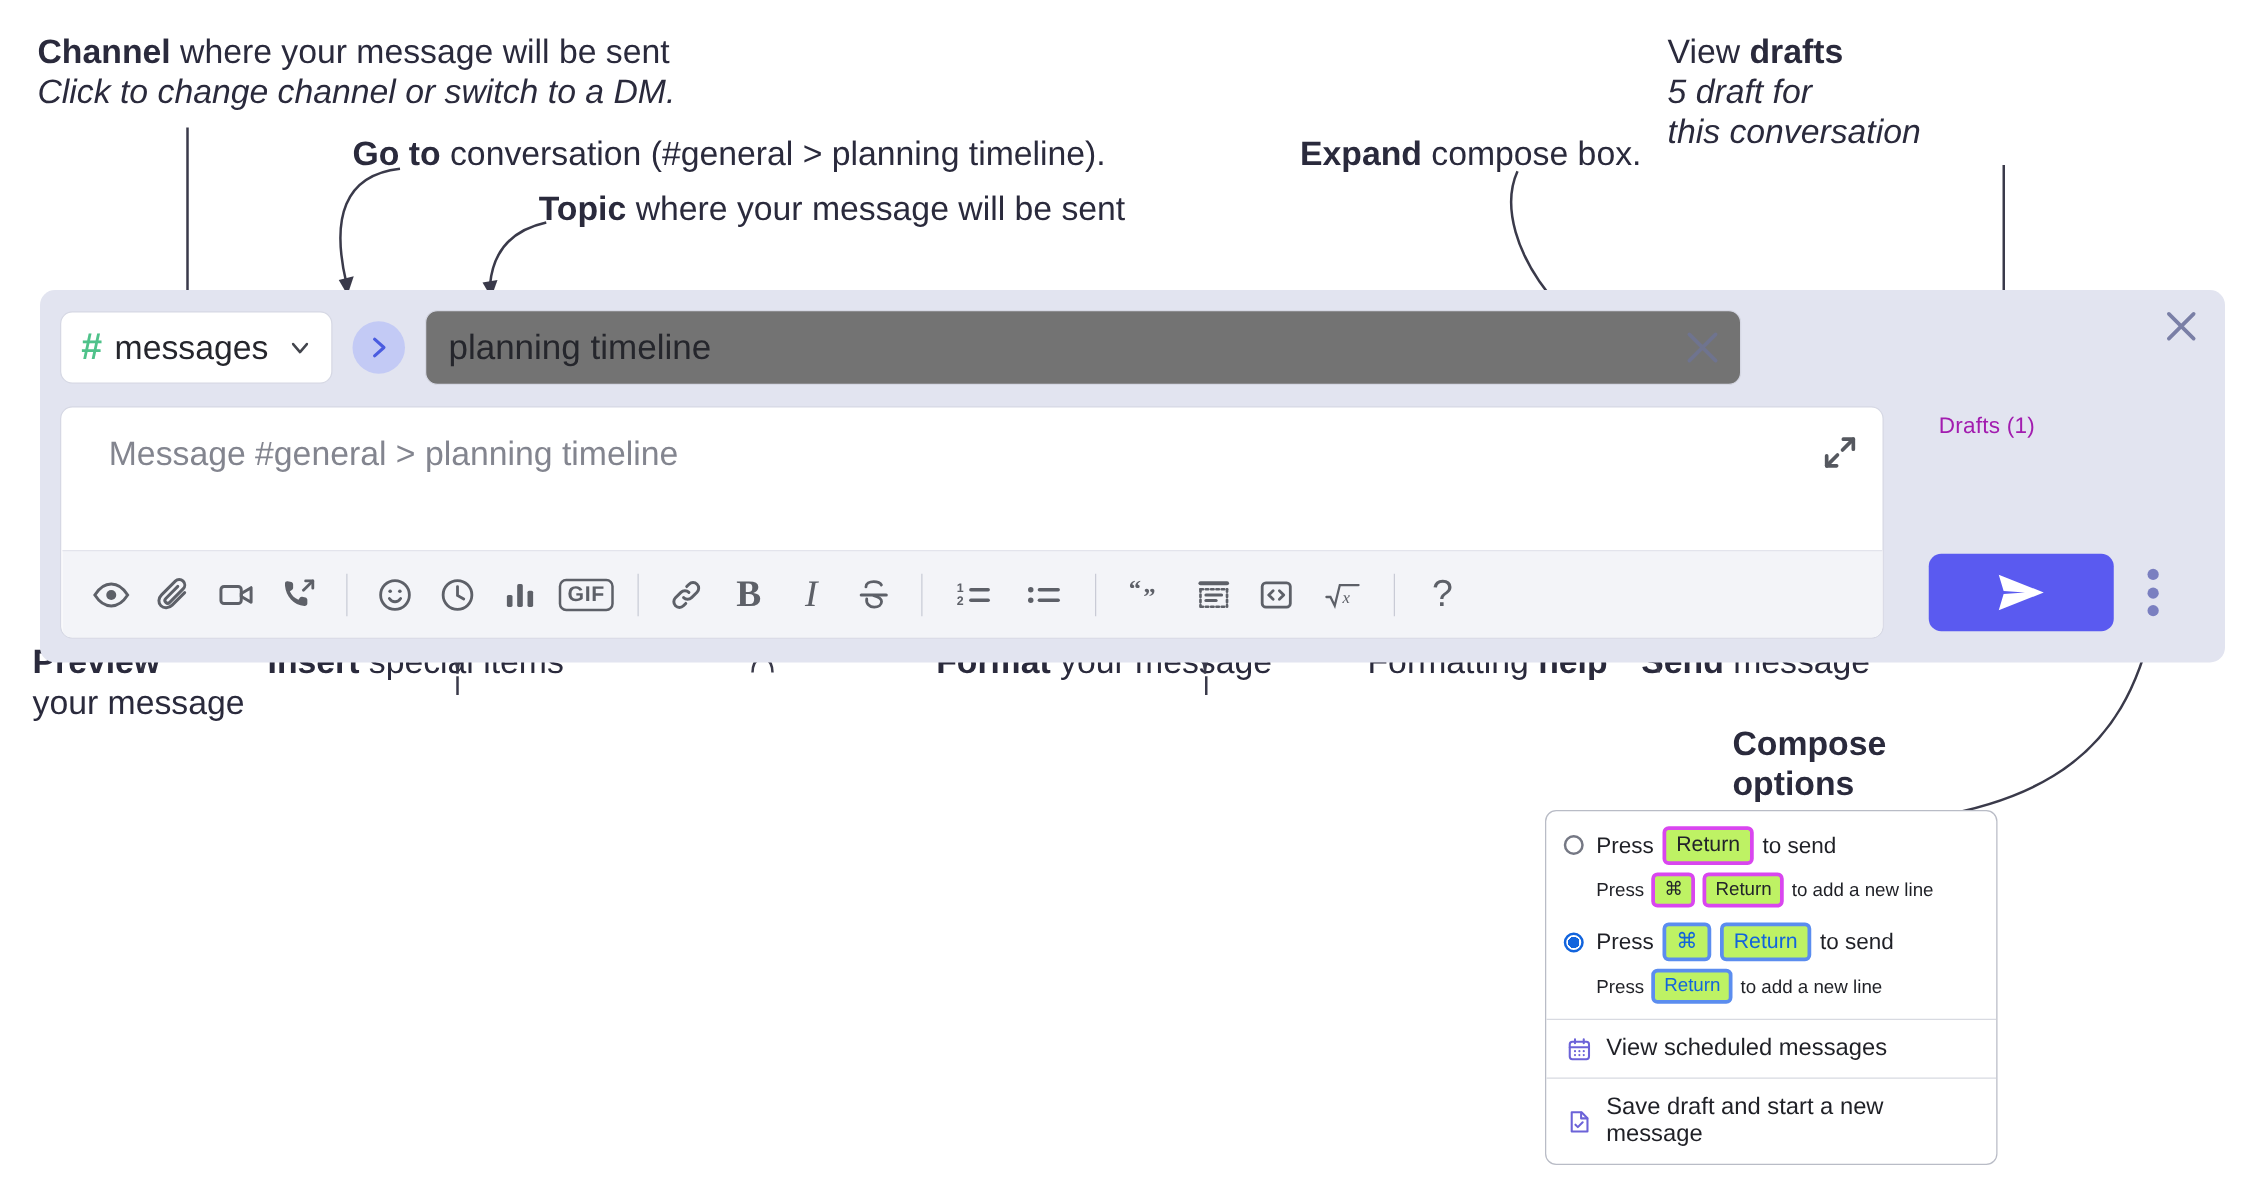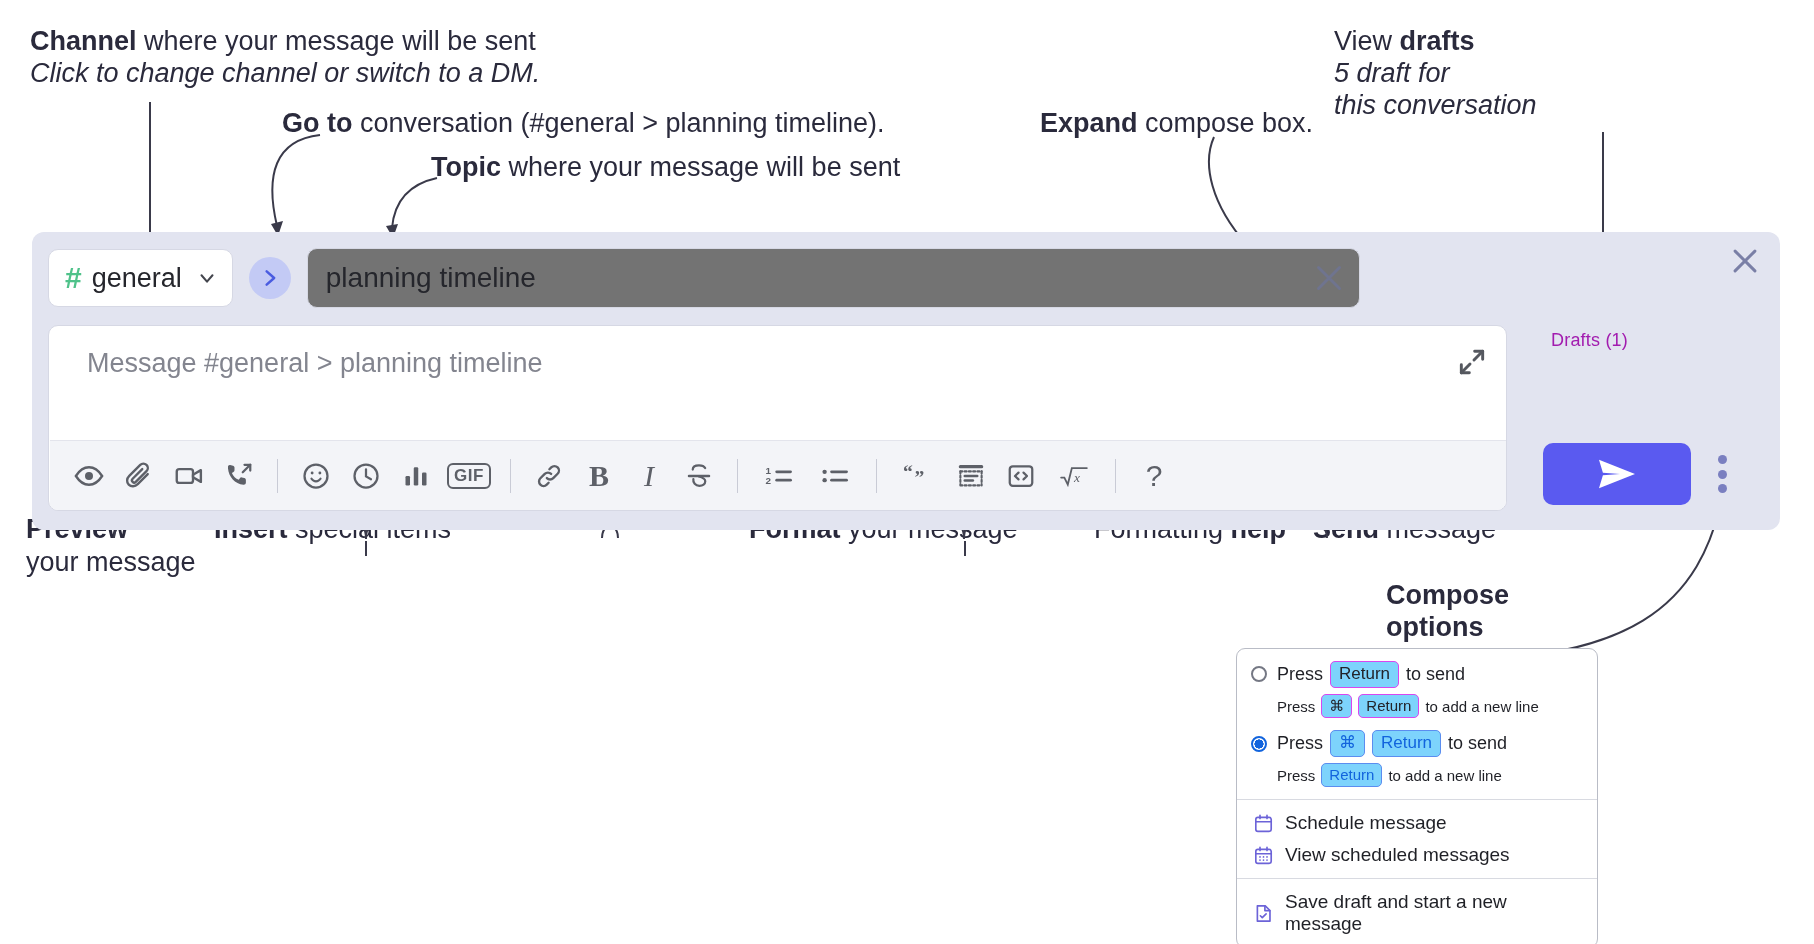--- a/index.html
+++ b/index.html
@@ -246,26 +246,26 @@
     background: radial-gradient(circle at 50% 50%, #1264dd 0 4.5px, #ffffff 4.6px 100%);
   }
   .opt-main { font-size: 18px; display: flex; align-items: center; gap: 7px; }
   .opt-sub {
     font-size: 15px;
     display: flex; align-items: center; gap: 6px;
     margin: 6px 0 0 26px;
     color: #1f2026;
   }
   .key {
-    border: 1px solid #d946ef;
+    border: 3px solid #d946ef;
     border-radius: 5px;
     padding: 1px 7px;
     font-size: 15px;
     line-height: 1.35;
-    background: #7dd3fc;
+    background: #bef264;
     color: #22232a;
     display: inline-block;
   }
   .opt-main .key { font-size: 17px; padding: 1px 8px; }
   .key.blue { border-color: #5b8def; color: #1264dd; }
   .menu-sec {
     border-top: 1px solid #d8dae1;
     padding: 7px 0;
   }
   .menu-item {
@@ -365,21 +365,21 @@
         <path d="M5 5 L19 19 M19 5 L5 19"></path>
       </svg>
     </div>
   </div>
 
   <div id="drafts-label">Drafts (1)</div>
 
   <div id="row-head">
     <div class="channel-btn">
       <span class="hash">#</span>
-      <span class="channel-name">general</span>
+      <span class="channel-name">messages</span>
       <span class="chev">
         <svg viewBox="0 0 24 24" fill="none" stroke="currentColor" stroke-width="2.2" stroke-linecap="round" stroke-linejoin="round">
             <path d="M6 9 L12 16 L18 9"></path>
           </svg>
       </span>
     </div>
 
     <div class="go-btn">
       <svg viewBox="0 0 24 24" fill="none" stroke="currentColor" stroke-width="3" stroke-linecap="round" stroke-linejoin="round">
           <path d="M8 4 L17 12 L8 20"></path>
@@ -590,30 +590,20 @@
         </span>
       </div>
       <div class="opt-sub">
         <span>Press</span>
         <span class="key blue">Return</span>
         <span>to add a new line</span>
       </div>
     </div>
 
     <div class="menu-sec">
-      <div class="menu-item">
-        <span class="mi">
-          <svg viewBox="0 0 24 24" fill="none" stroke="currentColor" stroke-width="1.9" stroke-linecap="round">
-              <rect x="3.2" y="5" width="17.6" height="16" rx="2.4"></rect>
-              <path d="M3.2 10 L20.8 10"></path>
-              <path d="M8 2.8 L8 6.4 M16 2.8 L16 6.4"></path>
-            </svg>
-        </span>
-        <span>Schedule message</span>
-      </div>
       <div class="menu-item">
         <span class="mi">
           <svg viewBox="0 0 24 24" fill="none" stroke="currentColor" stroke-width="1.9" stroke-linecap="round">
               <rect x="3.2" y="5" width="17.6" height="16" rx="2.4"></rect>
               <path d="M3.2 10 L20.8 10"></path>
               <path d="M8 2.8 L8 6.4 M16 2.8 L16 6.4"></path>
               <circle cx="8" cy="13.6" r="1" fill="currentColor" stroke="none"></circle>
               <circle cx="12" cy="13.6" r="1" fill="currentColor" stroke="none"></circle>
               <circle cx="16" cy="13.6" r="1" fill="currentColor" stroke="none"></circle>
               <circle cx="8" cy="17.2" r="1" fill="currentColor" stroke="none"></circle>

